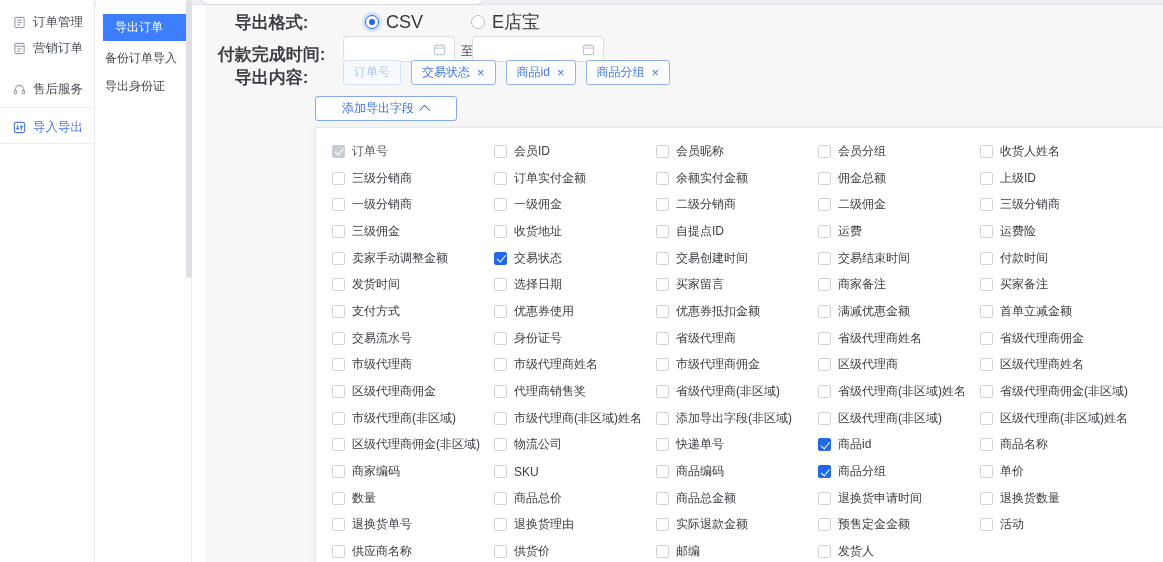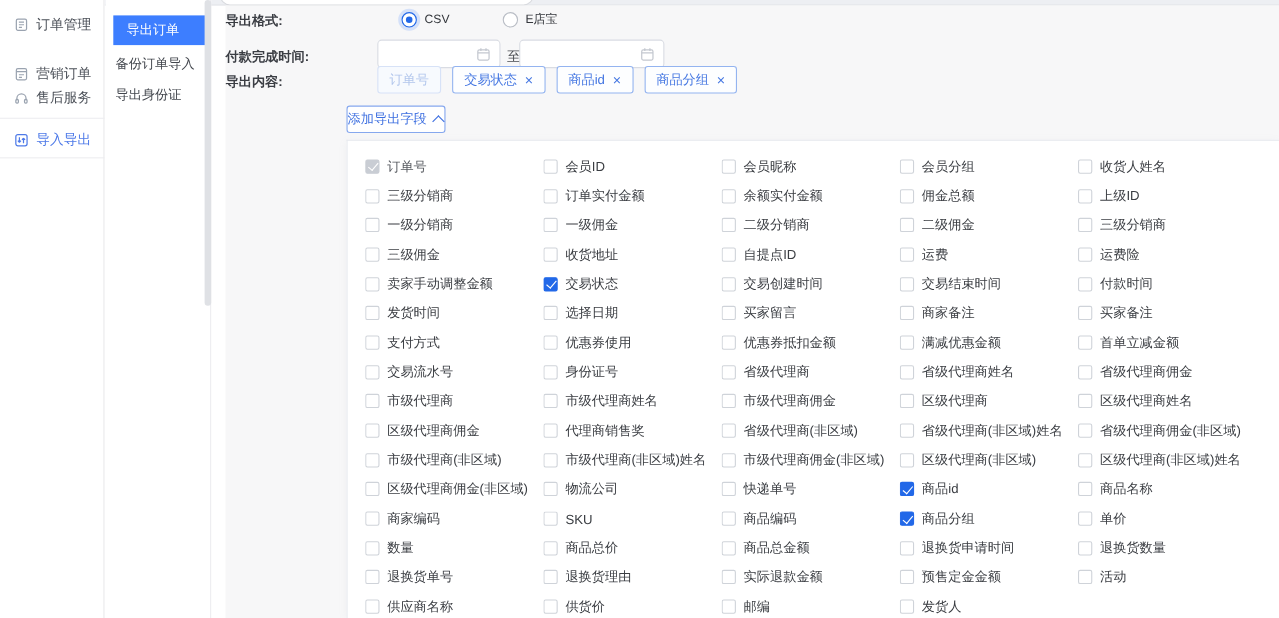--- a/index.html
+++ b/index.html
@@ -21,42 +21,42 @@
 
   
   .sidebar2 { position:absolute; left:96px; top:0; width:96px; height:562px; background:#fff; border-right:1px solid #ededf0; }
   .sub-item { position:absolute; left:9px; font-size:12px; color:#42464d; cursor:pointer; white-space:nowrap; }
   .sub-item.active { left:7px; right:0; background:#3d7eff; color:#fff; height:27px; line-height:27px; padding-left:12px; }
   .v-scroll-thumb { position:absolute; left:186px; top:0; width:6px; height:278px; background:#dfe1e5; border-radius:3px; }
 
   
   .content { position:absolute; left:205px; top:5px; right:0; bottom:0; background:#f7f7f8; }
 
-  .form-label { position:absolute; left:205px; width:133px; text-align:left; font-weight:700; font-size:12px; color:#3b3e44; white-space:nowrap; }
+  .form-label { position:absolute; left:205px; width:133px; text-align:center; font-weight:700; font-size:17px; color:#3b3e44; white-space:nowrap; }
 
   
   .radio-row { position:absolute; left:365px; top:10px; display:flex; align-items:center; gap:48px; }
-  .radio-opt { display:flex; align-items:center; gap:7px; font-size:11px; color:#34373c; cursor:pointer; }
+  .radio-opt { display:flex; align-items:center; gap:7px; font-size:18px; color:#34373c; cursor:pointer; }
   .radio-dot { width:14px; height:14px; border-radius:50%; border:1px solid #b9bdc5; background:#fff; position:relative; }
   .radio-opt.selected .radio-dot { border-color:#2268e8; box-shadow:0 0 0 3px rgba(61,126,255,.18); }
   .radio-opt.selected .radio-dot::after { content:""; position:absolute; left:3px; top:3px; width:6px; height:6px; border-radius:50%; background:#2268e8; }
 
   
   .date-input { position:absolute; height:26px; background:#fff; border:1px solid #d9dce3; border-radius:4px; display:flex; align-items:center; justify-content:flex-end; padding:0 8px; }
   .date-sep { position:absolute; font-size:12.5px; color:#4a4d52; }
 
   
   .tags-row { position:absolute; left:343px; top:60px; display:flex; gap:10px; }
   .tag { height:25px; display:flex; align-items:center; gap:7px; padding:0 10px; font-size:12px; border-radius:3px;
     background:#fdfeff; border:1px solid #94b4f0; color:#4577e2; cursor:pointer; white-space:nowrap; }
   .tag.disabled { background:#f7fafe; border-color:#d7e2f7; color:#b2c6ec; cursor:default; }
   .tag .tag-x { font-size:13px; line-height:1; color:#4577e2; }
 
   
-  .add-btn { position:absolute; left:315px; top:96px; height:25px; padding:0 0; background:#fff; border:1px solid #86a8ee; border-radius:3px;
+  .add-btn { position:absolute; left:315px; top:96px; height:25px; padding:0 26px; background:#fff; border:1px solid #86a8ee; border-radius:3px;
     display:flex; align-items:center; gap:8px; font-size:12px; color:#3d6fe0; cursor:pointer; }
   .chev-up { width:8px; height:8px; border-left:1.5px solid #3d6fe0; border-top:1.5px solid #3d6fe0; transform:rotate(45deg) translateY(2px); }
 
   
   .fields-panel { position:absolute; left:315px; top:127px; right:0; bottom:0; background:#fff;
     border:1px solid #e7e9ee; border-right:none; border-bottom:none; box-shadow:0 2px 8px rgba(150,155,165,.10); }
   .fields-grid { position:absolute; left:16px; top:10px; display:grid; grid-template-columns:repeat(5,162px); grid-auto-rows:26.7px; align-items:center; }
   .field-item { display:flex; align-items:center; gap:7px; font-size:12px; color:#3a3d42; cursor:pointer; white-space:nowrap; overflow:hidden; }
   .cbx { width:13px; height:13px; flex:0 0 13px; border:1px solid #cfd3d9; border-radius:2px; background:#fff; position:relative; }
   .field-item.checked .cbx { background:#2268e8; border-color:#2268e8; }
@@ -84,21 +84,21 @@
         <span class="ni-icon">
           <svg width="13" height="13" viewBox="0 0 14 14" fill="none" stroke="#9aa3b0" stroke-width="1.2">
             <rect x="2" y="1.5" width="10" height="11" rx="1.5"></rect>
             <line x1="4.5" y1="4.5" x2="9.5" y2="4.5"></line>
             <line x1="4.5" y1="7" x2="9.5" y2="7"></line>
             <line x1="4.5" y1="9.5" x2="7.5" y2="9.5"></line>
           </svg>
         </span>
         <span>订单管理</span>
       </div>
-      <div class="nav-item" style="top: 59px;">
+      <div class="nav-item" style="top: 40px;">
         <span class="ni-icon">
           <svg width="13" height="13" viewBox="0 0 14 14" fill="none" stroke="#9aa3b0" stroke-width="1.2">
             <rect x="2" y="1.5" width="10" height="11" rx="1.5"></rect>
             <line x1="2" y1="4.5" x2="12" y2="4.5"></line>
             <line x1="4.5" y1="7.5" x2="9.5" y2="7.5"></line>
             <line x1="4.5" y1="10" x2="7.5" y2="10"></line>
           </svg>
         </span>
         <span>营销订单</span>
       </div>
@@ -397,21 +397,21 @@
         <div class="field-item">
           <span class="cbx"></span>
           <span>市级代理商(非区域)</span>
         </div>
         <div class="field-item">
           <span class="cbx"></span>
           <span>市级代理商(非区域)姓名</span>
         </div>
         <div class="field-item">
           <span class="cbx"></span>
-          <span>市级代理商佣金(非区域)</span>
+          <span>添加导出字段(非区域)</span>
         </div>
         <div class="field-item">
           <span class="cbx"></span>
           <span>区级代理商(非区域)</span>
         </div>
         <div class="field-item">
           <span class="cbx"></span>
           <span>区级代理商(非区域)姓名</span>
         </div>
         <div class="field-item">

